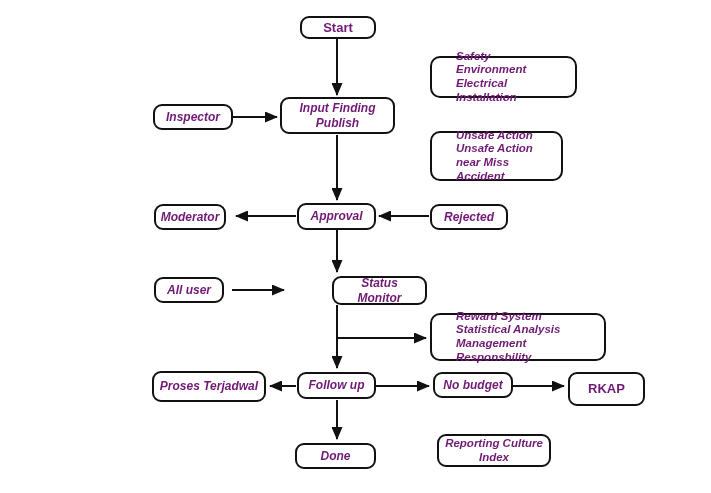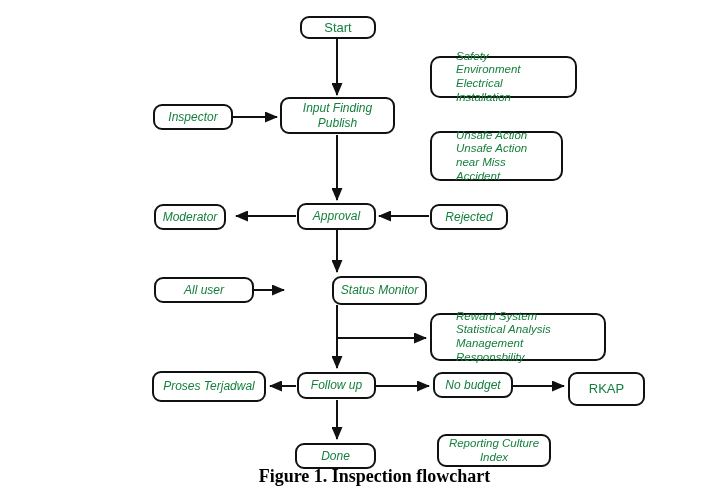--- a/index.html
+++ b/index.html
@@ -22,27 +22,27 @@
     width: 711px;
     height: 493px;
     pointer-events: none;
   }
   .node {
     position: absolute;
     box-sizing: border-box;
     border: 2px solid #111111;
     border-radius: 9px;
     background: #ffffff;
-    color: #15803d;
+    color: #701a75;
     display: flex;
     align-items: center;
     justify-content: center;
     text-align: center;
     font-style: italic;
-    font-weight: 400;
+    font-weight: 700;
     font-size: 12px;
     line-height: 1.18;
     white-space: pre-line;
     padding: 2px 4px;
   }
   .node.upright { font-style: normal; font-size: 13px; }
   .node.note {
     justify-content: flex-start;
     text-align: left;
     padding: 3px 24px;
@@ -50,21 +50,21 @@
     border-radius: 10px;
   }
   .n-start     { left: 300px; top: 16px;  width: 76px;  height: 23px; }
   .n-inspector { left: 153px; top: 104px; width: 80px;  height: 26px; }
   .n-input     { left: 280px; top: 97px;  width: 115px; height: 37px; border-width: 2.5px; }
   .n-safety    { left: 430px; top: 56px;  width: 147px; height: 42px; }
   .n-unsafe    { left: 430px; top: 131px; width: 133px; height: 50px; }
   .n-moderator { left: 154px; top: 204px; width: 72px;  height: 26px; }
   .n-approval  { left: 297px; top: 203px; width: 79px;  height: 27px; }
   .n-rejected  { left: 430px; top: 204px; width: 78px;  height: 26px; border-radius: 9px; }
-  .n-alluser   { left: 154px; top: 277px; width: 100px;  height: 26px; }
+  .n-alluser   { left: 154px; top: 277px; width: 70px;  height: 26px; }
   .n-status    { left: 288px; top: 276px; width: 95px;  height: 29px; margin-left: 44px; }
   .n-reward    { left: 430px; top: 313px; width: 176px; height: 48px; }
   .n-proses    { left: 152px; top: 371px; width: 114px; height: 31px; }
   .n-followup  { left: 297px; top: 372px; width: 79px;  height: 27px; }
   .n-nobudget  { left: 433px; top: 372px; width: 80px;  height: 26px; }
   .n-rkap      { left: 568px; top: 372px; width: 77px;  height: 34px; }
   .n-done      { left: 295px; top: 443px; width: 81px;  height: 26px; }
   .n-reporting { left: 437px; top: 434px; width: 114px; height: 33px; font-size: 11.5px; }
   .caption {
     position: absolute;
@@ -128,15 +128,14 @@
 Statistical Analysis
 Management Responsbility</div>
   <div class="node n-proses">Proses Terjadwal</div>
   <div class="node n-followup">Follow up</div>
   <div class="node n-nobudget">No budget</div>
   <div class="node upright n-rkap">RKAP</div>
   <div class="node n-done">Done</div>
   <div class="node n-reporting">Reporting Culture
 Index</div>
 
-  <div class="caption">Figure 1. Inspection flowchart</div>
 
 </div>
 
 </body></html>

